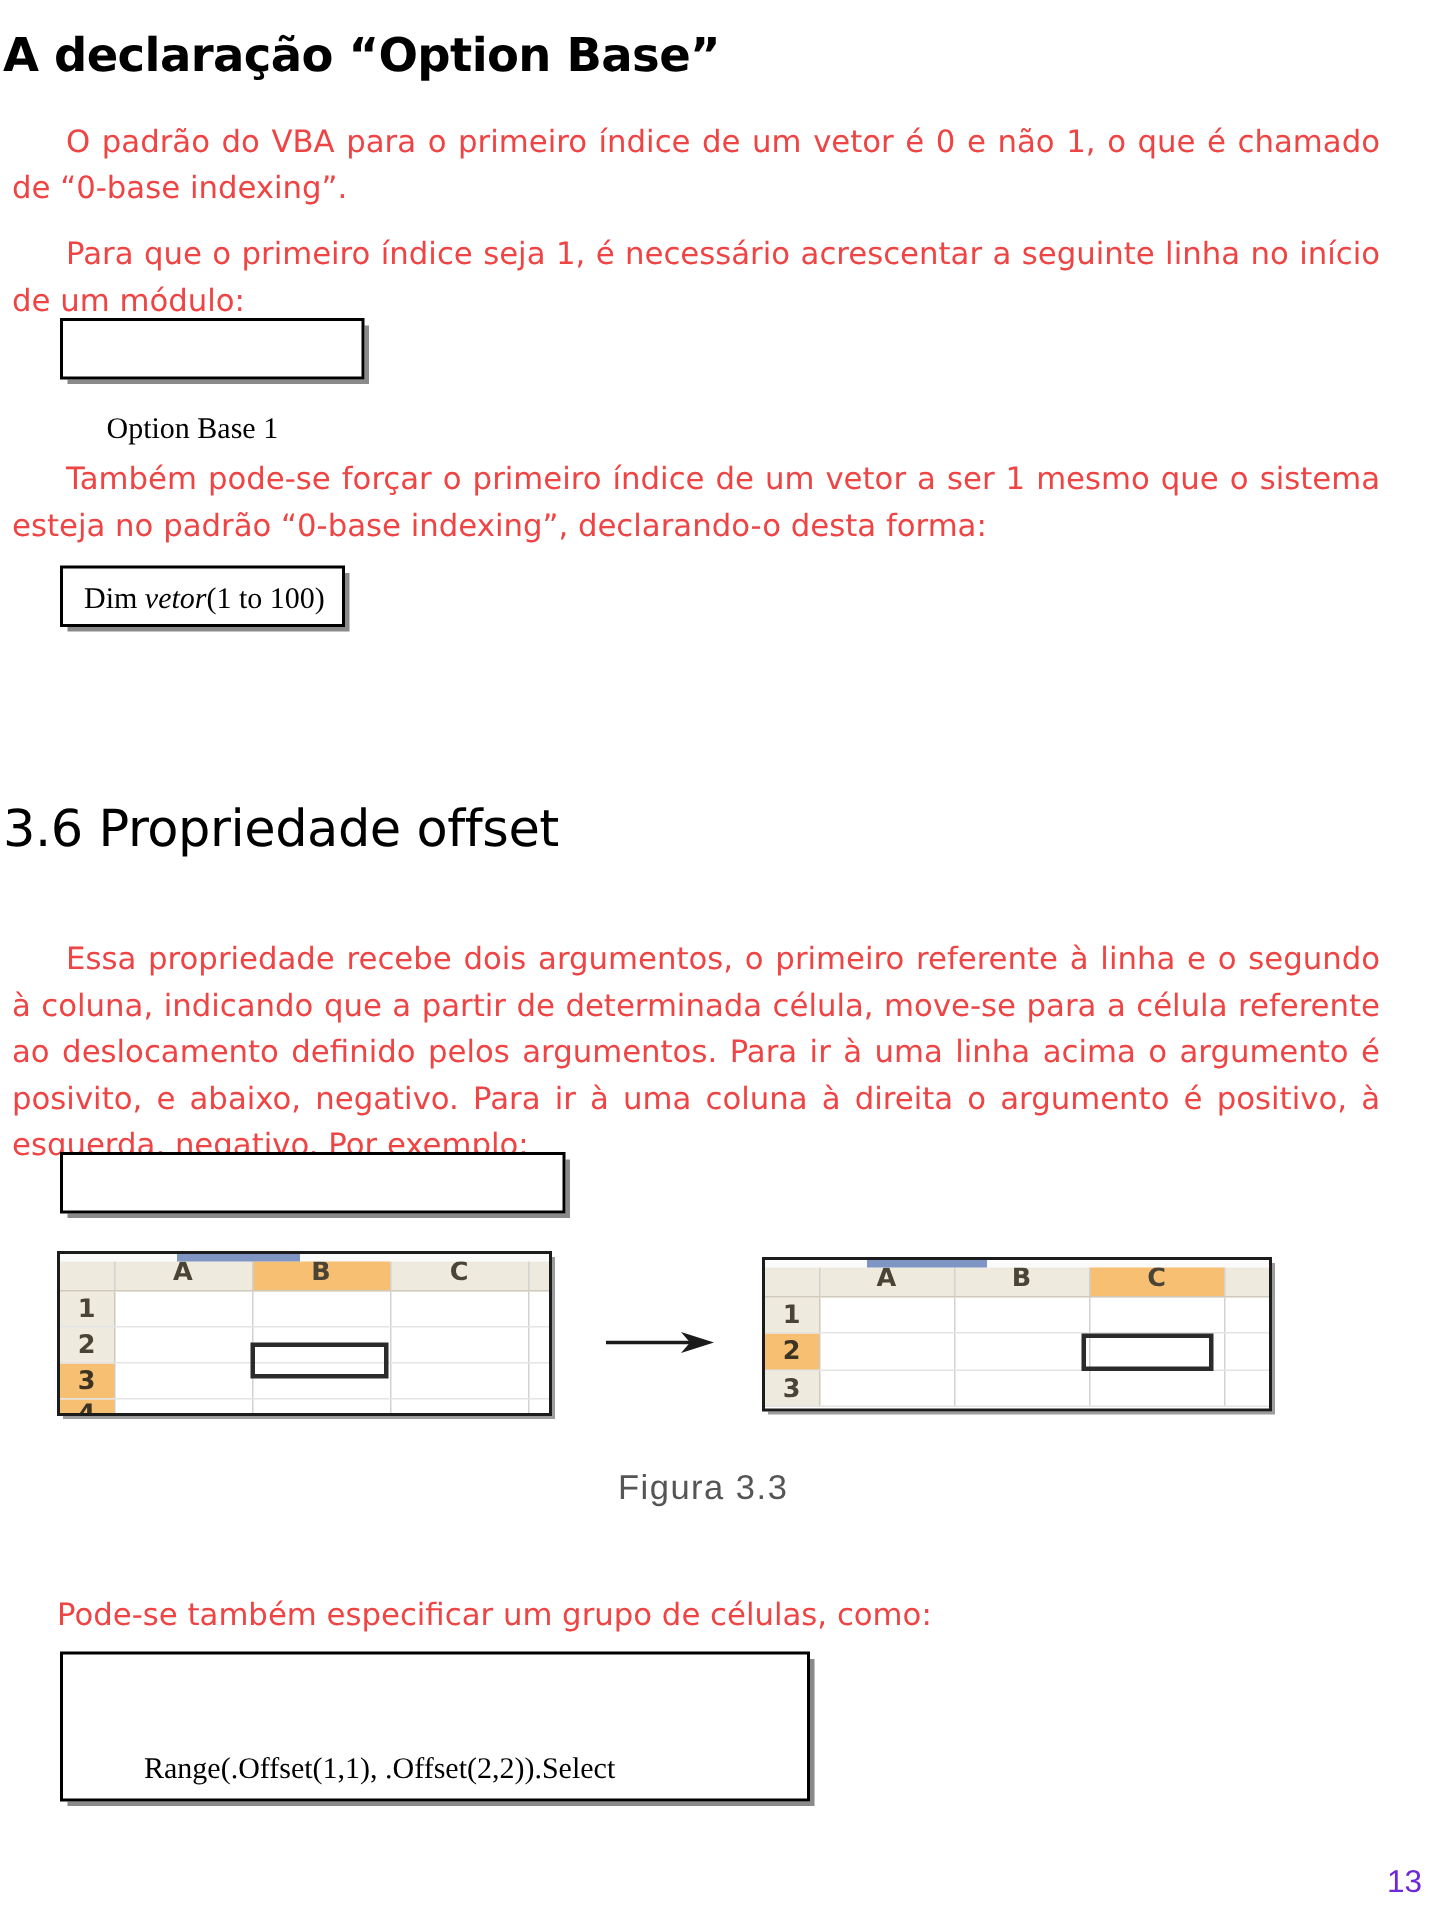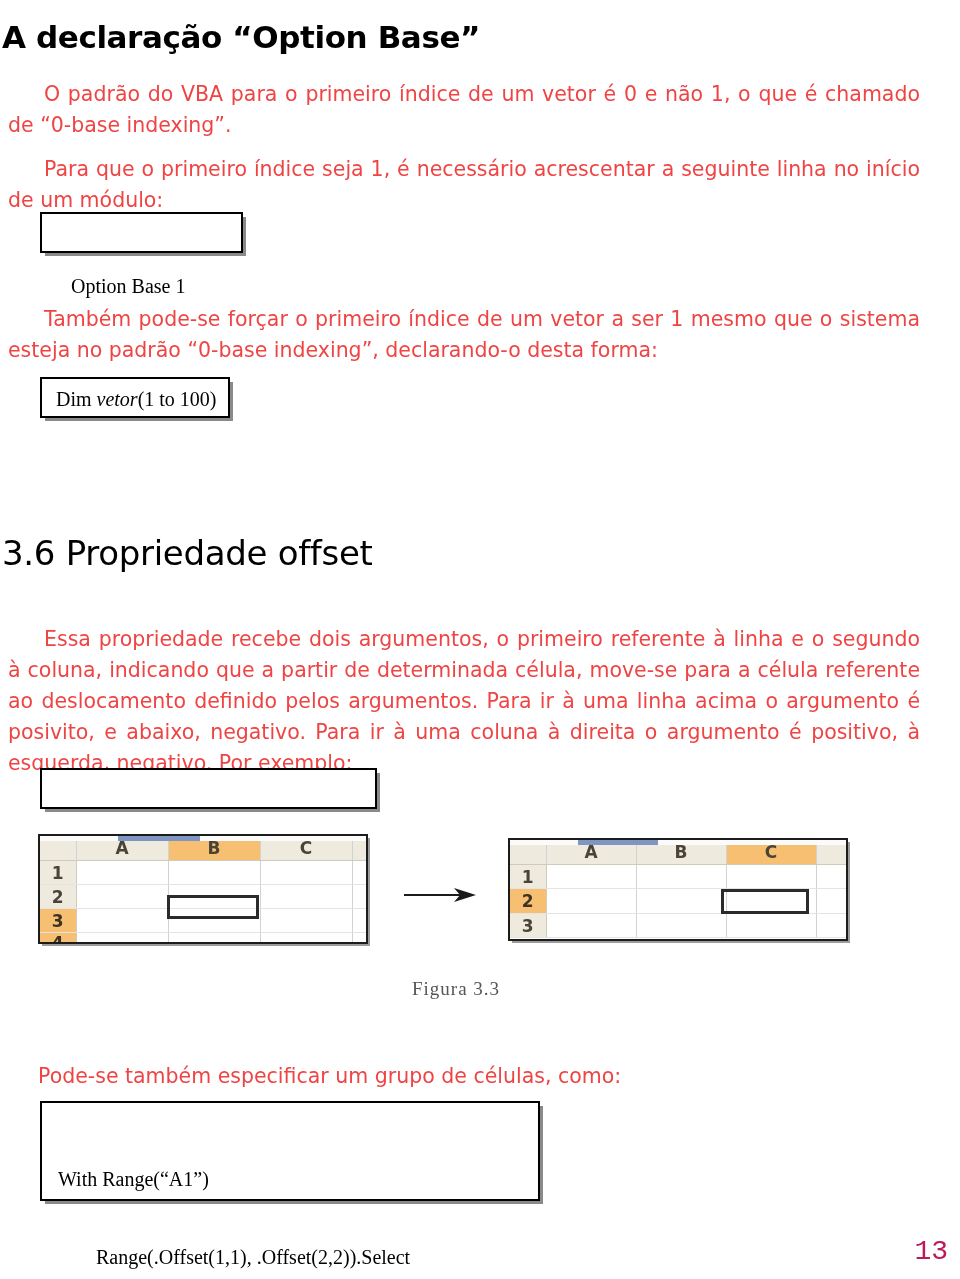--- a/index.html
+++ b/index.html
@@ -147,35 +147,35 @@
   #sel-left  { left: 127px; top: 59px; width: 92px; height: 24px; }
   #sel-right { left: 211px; top: 49px; width: 88px; height: 25px; }
 
   
   .arrow { position: absolute; left: 404px; top: 59px; width: 72px; height: 16px; }
 
   .fig-caption {
     position: absolute;
     left: 412px;
     top: 978px;
-    font-size: 19px;
+    font-size: 23px;
     color: #555555;
     letter-spacing: 1px;
-    font-family: Liberation Serif, serif;
+    font-family: Liberation Sans, sans-serif;
     white-space: nowrap;
   }
 
   
   .page-number {
     position: absolute;
     right: 12px;
     bottom: 12px;
-    font-family: Liberation Mono, monospace;
-    font-size: 28px;
-    color: #be185d;
+    font-family: Liberation Sans, sans-serif;
+    font-size: 21px;
+    color: #6d28d9;
   }
 </style>
 </head>
 <body>
 
 <h1 class="doc-title">A declaração “Option Base”</h1>
 
 <p class="para indent" id="para-1">O padrão do VBA para o primeiro índice de um vetor é 0 e não 1, o que é chamado de “0-base indexing”.</p>
 
 <p class="para indent" id="para-2">Para que o primeiro índice seja 1, é necessário acrescentar a seguinte linha no início de um  módulo:</p>
@@ -303,18 +303,17 @@
       </table>
     <div class="sel-box" id="sel-right"></div>
   </div>
 </div>
 
 <div class="fig-caption">Figura 3.3</div>
 
 <p class="para" id="para-5">Pode-se também especificar um grupo de células, como:</p>
 
 <div class="code-box" id="code-with-range">
-  <span class="code-line">With Range(“A1”)</span>
   <span class="code-line indented">Range(.Offset(1,1), .Offset(2,2)).Select</span>
   
 </div>
 
 <div class="page-number">13</div>
 
 </body></html>

